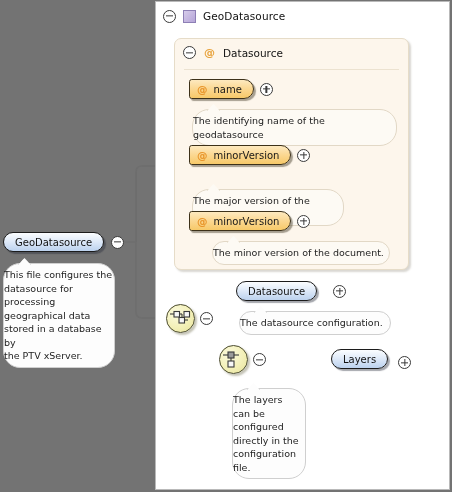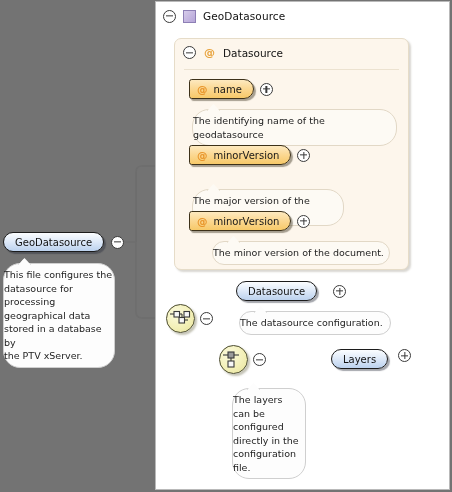--- a/index.html
+++ b/index.html
@@ -196,18 +196,18 @@
 directly in the
 configuration
 file.</div>
 
   <div style="position:absolute;left:236px;top:281px;display:flex;align-items:center;gap:16px;">
     <span class="pill-elem">Datasource</span>
     <span class="toggle plus"></span>
   </div>
   <div class="note" style="left:239px;top:311px;width:152px;">The datasource configuration.</div>
 
-  <div style="position:absolute;left:331px;top:349px;display:flex;align-items:flex-start;gap:10px;">
+  <div style="position:absolute;left:331px;top:349px;display:flex;align-items:flex-end;gap:10px;">
     <span class="pill-elem">Layers</span>
     <span class="toggle plus"></span>
   </div>
 
 </div>
 
 </body></html>

